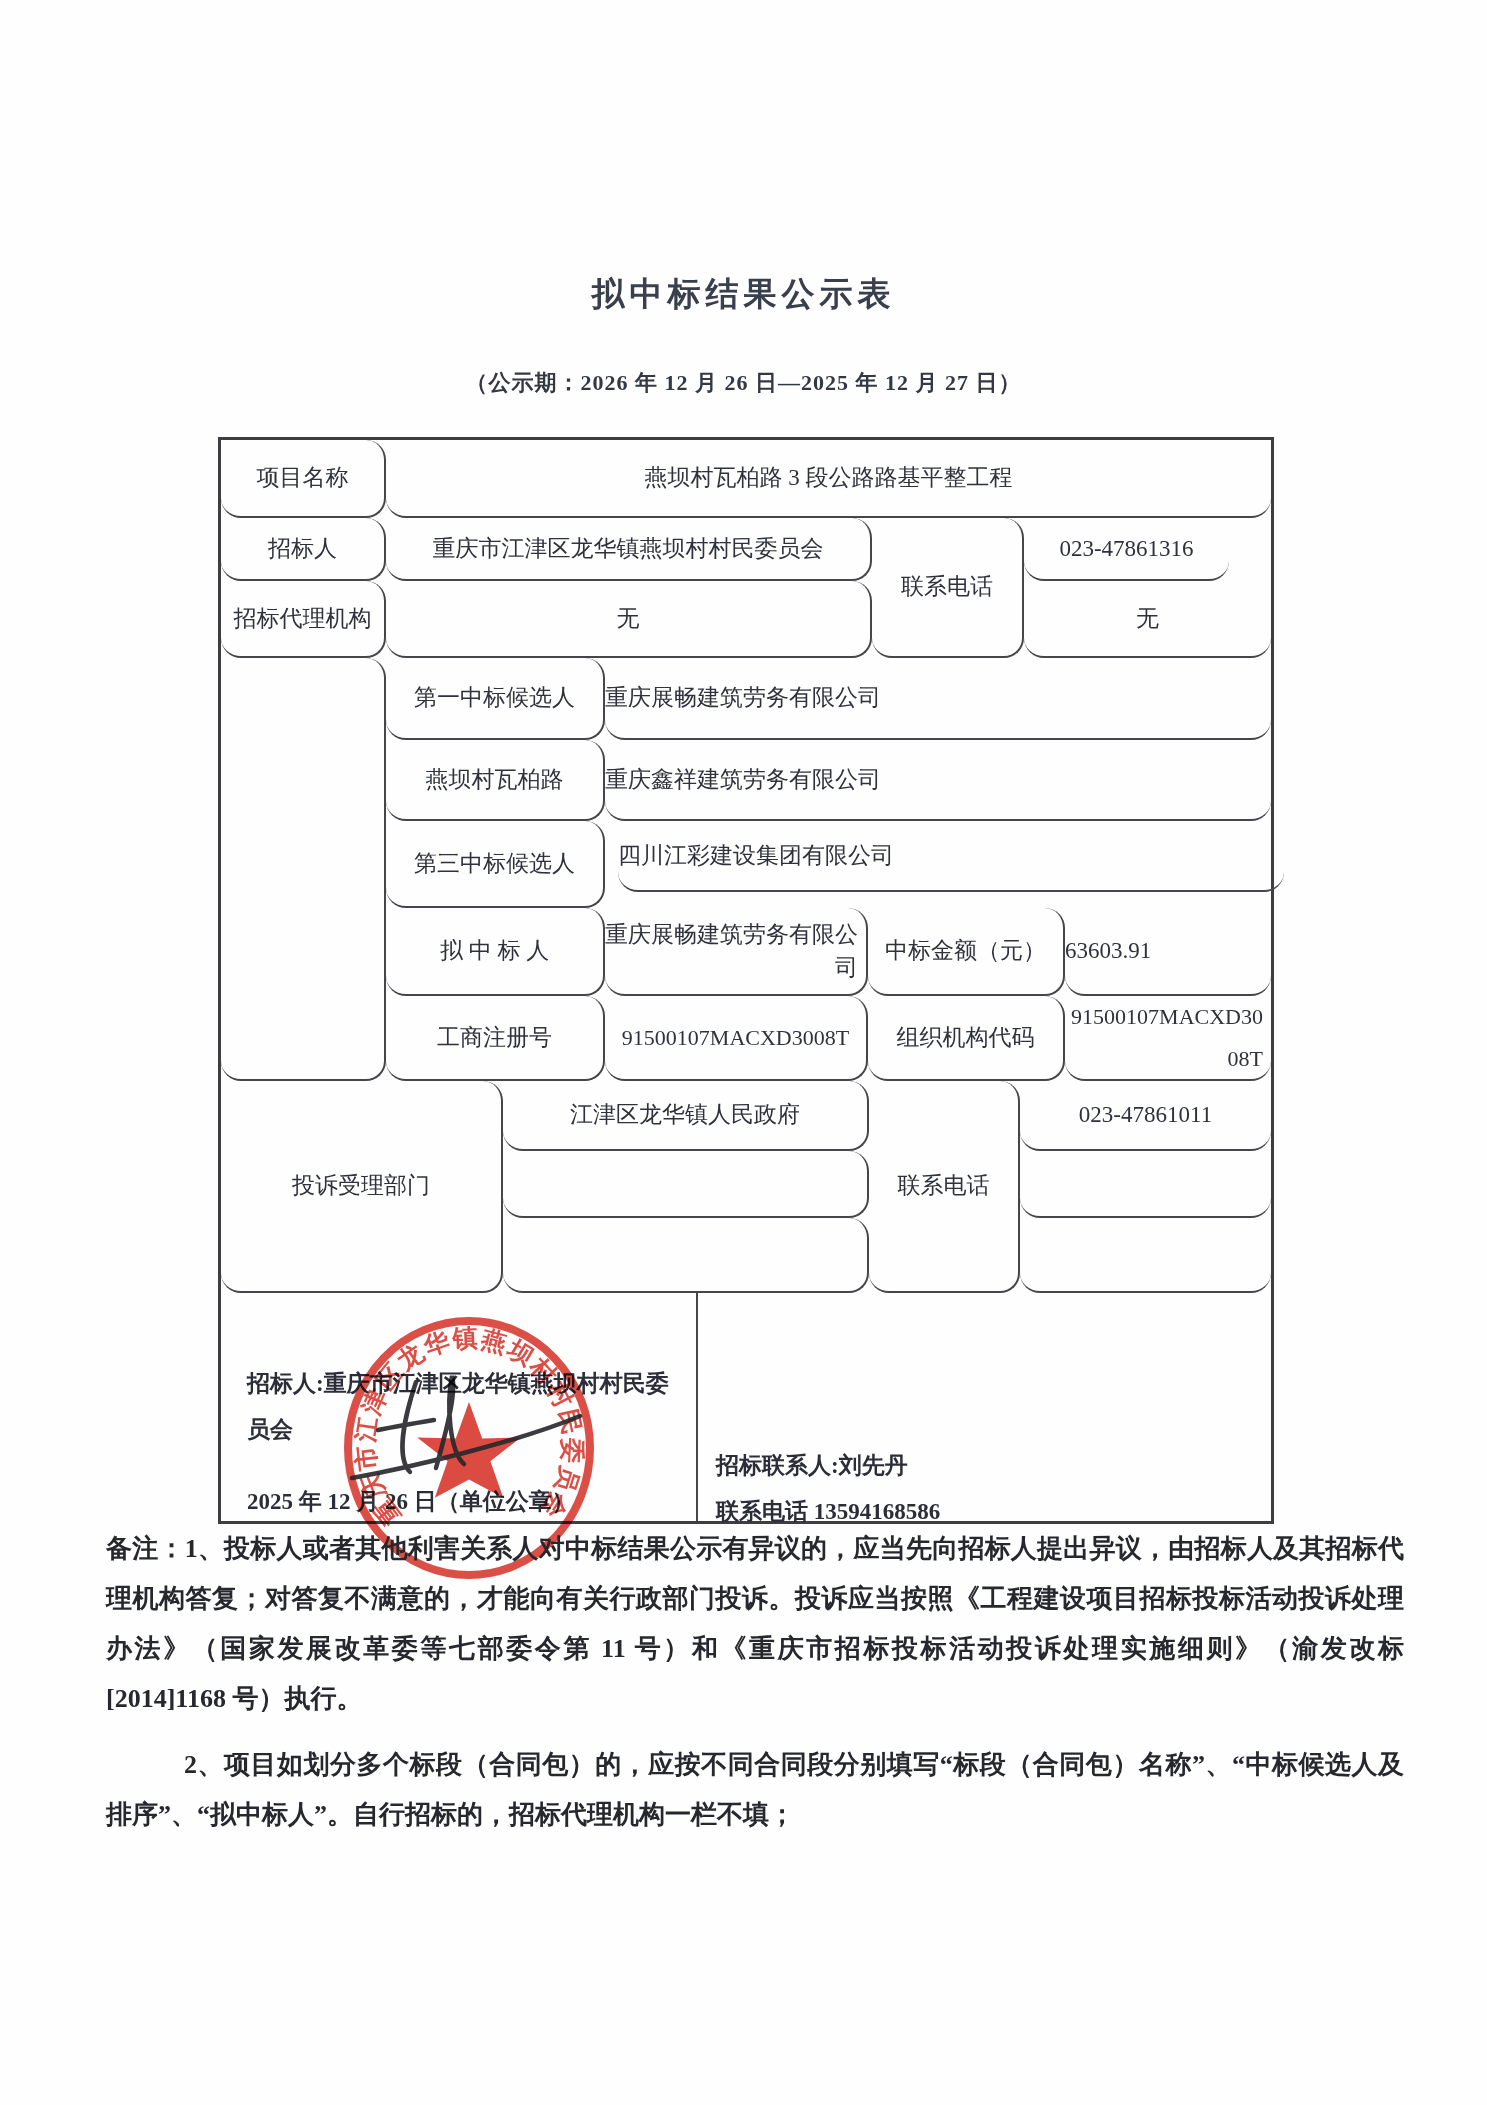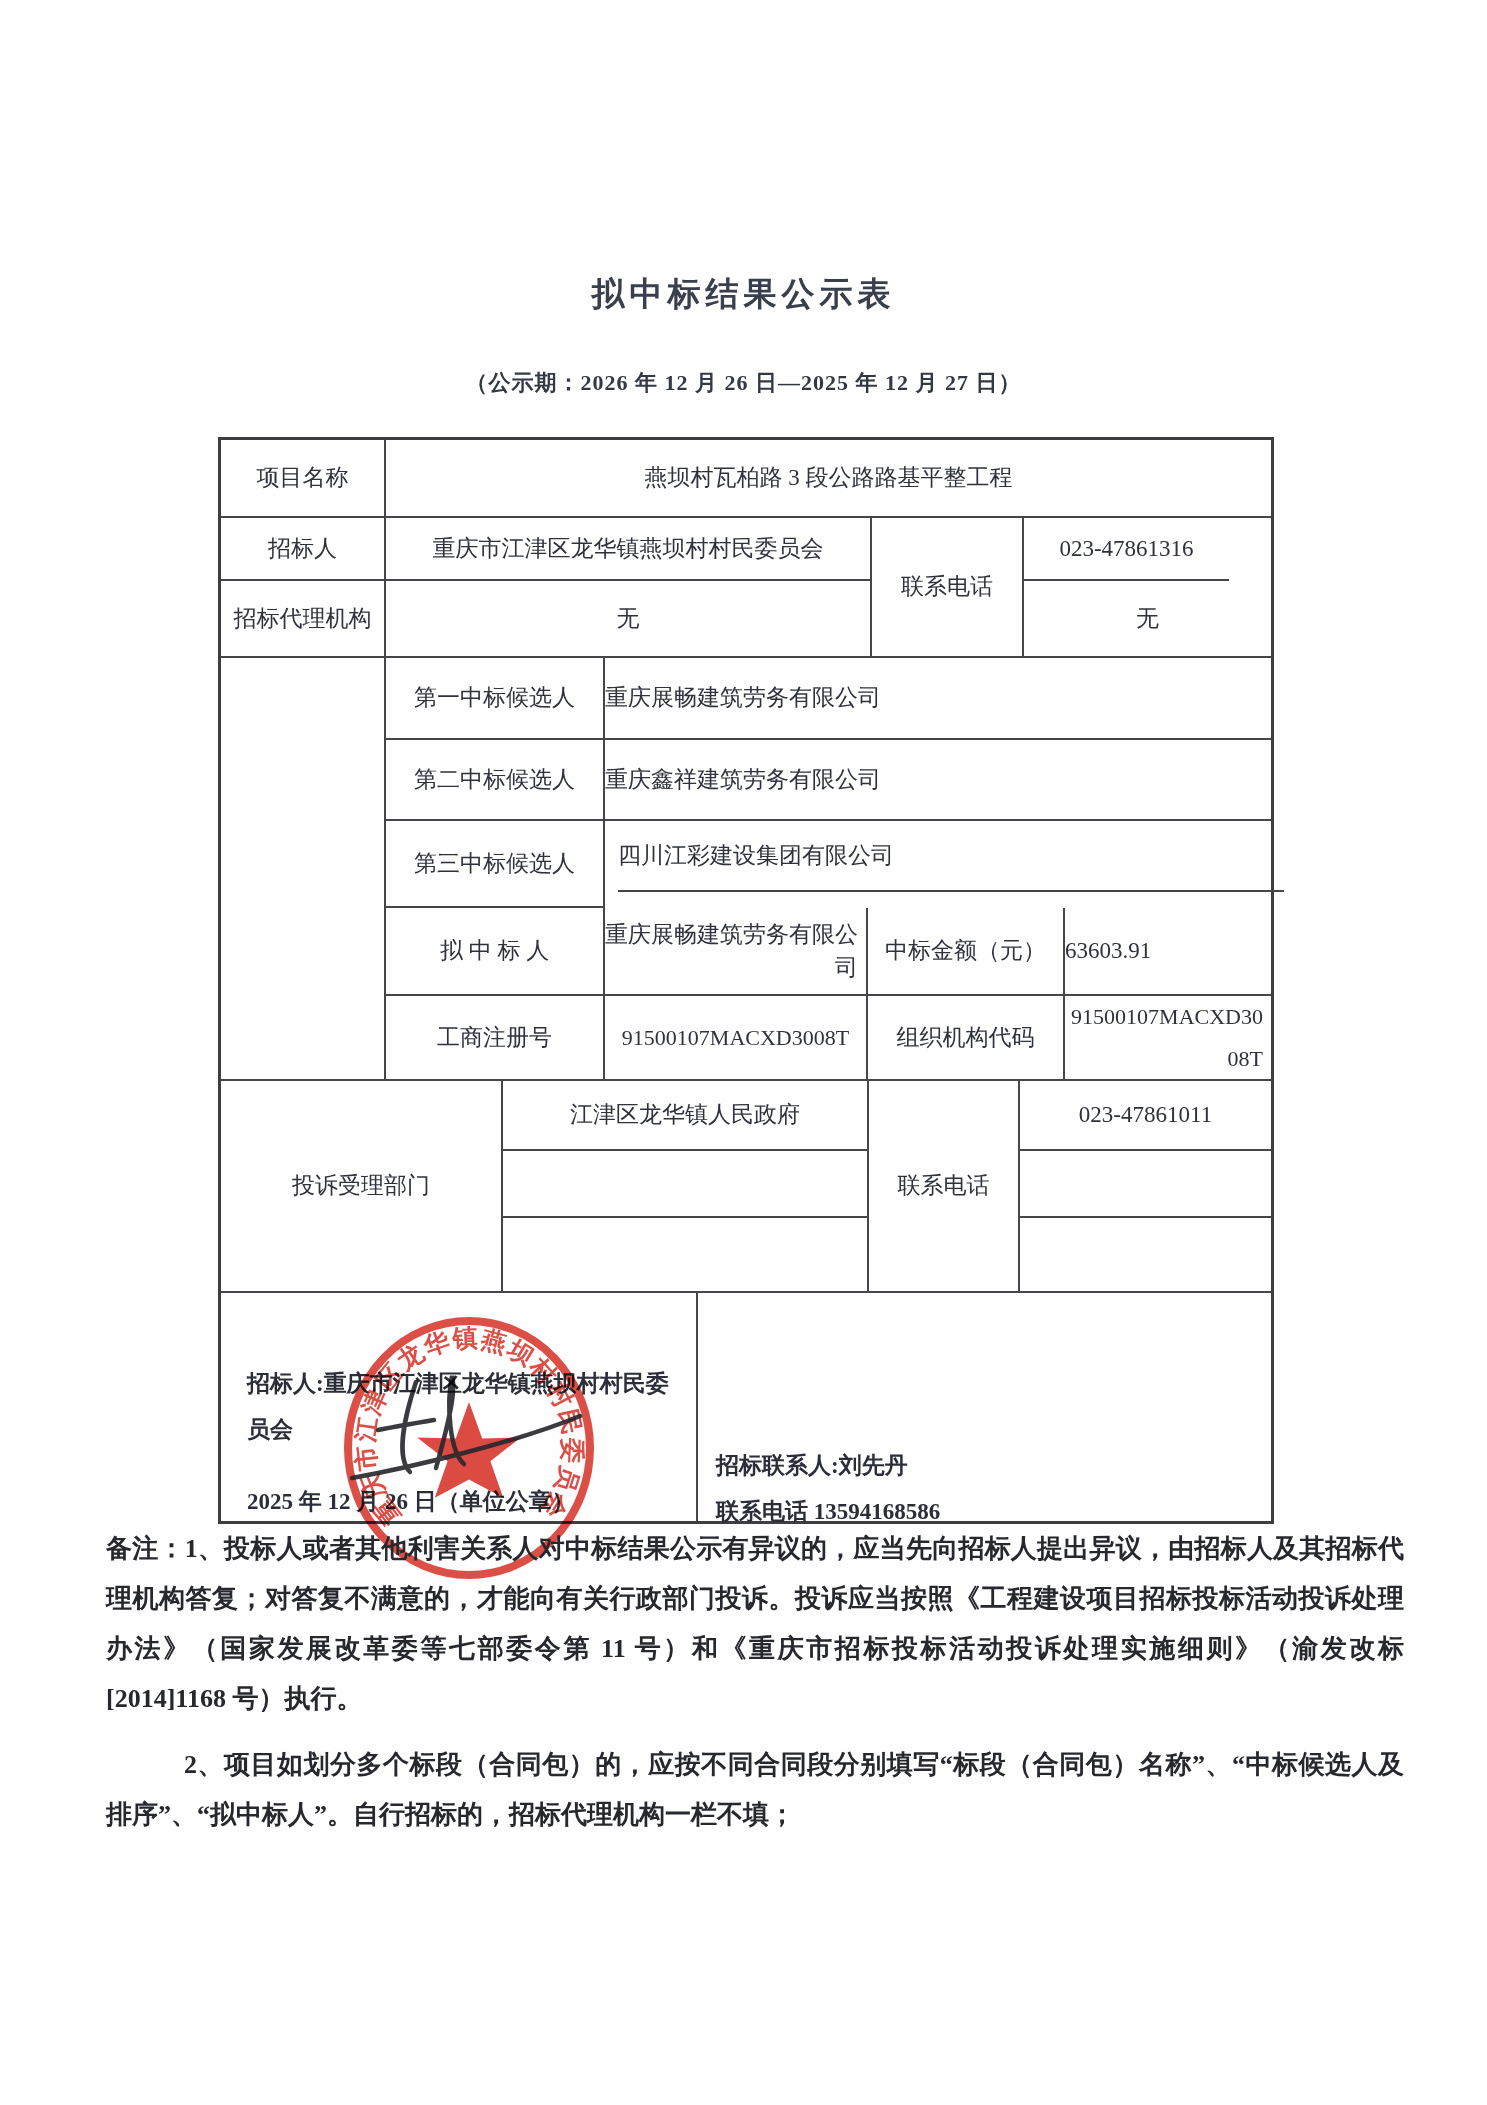--- a/index.html
+++ b/index.html
@@ -21,21 +21,21 @@
     position:absolute;left:218px;top:437px;width:1050px;height:1081px;
     border:3px solid #3e3e42;box-sizing:content-box;
   }
   .cell{
     position:absolute;box-sizing:border-box;
     display:flex;align-items:center;justify-content:center;
     font-size:23px;line-height:1.45;color:#2f323c;text-align:center;
     font-weight:500;
   }
   .cell.br{border-right:2px solid #46464a;}
-  .cell.bb{border-bottom:2px solid #46464a;}
+  .cell.bb{border-bottom:2px solid #46464a;border-radius:20px;}
   .cell.left{justify-content:flex-start;text-align:right;padding-right:8px;}
   .mono-wrap{word-break:break-all;}
   .footer-cell{display:block;}
   .f-abs{position:absolute;font-size:23px;font-weight:bold;color:#2b2e38;}
   .bidder-text{left:26px;top:68px;width:442px;line-height:46px;word-break:break-all;text-align:left;}
   .date-text{left:26px;top:192px;text-align:left;}
   .contact-person{left:18px;top:156px;text-align:left;}
   .contact-phone{left:18px;top:202px;text-align:left;}
   .notes{
     position:absolute;left:106px;top:1524px;width:1298px;
@@ -67,21 +67,21 @@
 
     <div class="cell br bb" style="left:0;top:141px;width:165px;height:77px;">招标代理机构</div>
     <div class="cell br bb" style="left:165px;top:141px;width:486px;height:77px;">无</div>
     <div class="cell bb" style="left:803px;top:141px;width:247px;height:77px;">无</div>
 
     <div class="cell br bb" style="left:0;top:218px;width:165px;height:423px;"></div>
 
     <div class="cell br bb" style="left:165px;top:218px;width:219px;height:82px;">第一中标候选人</div>
     <div class="cell bb left" style="left:384px;top:218px;width:666px;height:82px;">重庆展畅建筑劳务有限公司</div>
 
-    <div class="cell br bb" style="left:165px;top:300px;width:219px;height:81px;">第二中标候选人</div>
+    <div class="cell br bb" style="left:165px;top:300px;width:219px;height:81px;">燕坝村瓦柏路</div>
     <div class="cell bb left" style="left:384px;top:300px;width:666px;height:81px;">重庆鑫祥建筑劳务有限公司</div>
 
     <div class="cell br bb" style="left:165px;top:381px;width:219px;height:87px;">第三中标候选人</div>
     <div class="cell bb left" style="left:384px;top:381px;width:666px;height:71px;margin-left:13px;">四川江彩建设集团有限公司</div>
 
     <div class="cell br bb" style="left:165px;top:468px;width:219px;height:88px;">拟 中 标 人</div>
     <div class="cell br bb left mono-wrap" style="left:384px;top:468px;width:263px;height:88px;align-items:center;">重庆展畅建筑劳务有限公司</div>
     <div class="cell br bb" style="left:647px;top:468px;width:197px;height:88px;">中标金额（元）</div>
     <div class="cell bb left" style="left:844px;top:468px;width:206px;height:88px;">63603.91</div>
 

